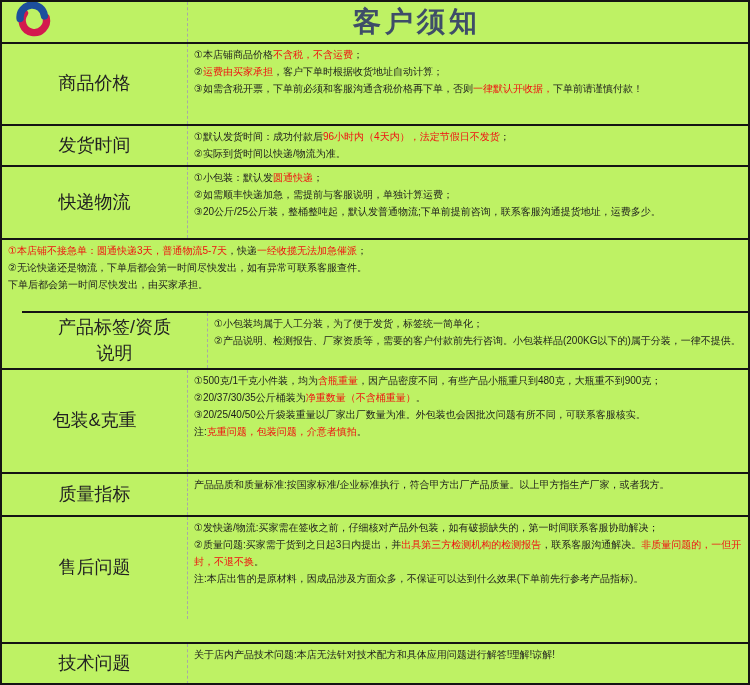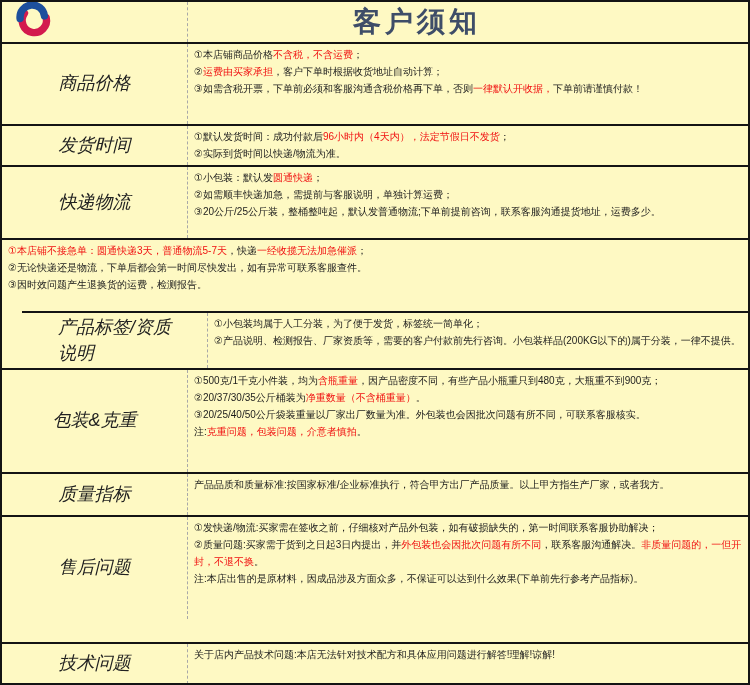--- a/index.html
+++ b/index.html
@@ -13,21 +13,21 @@
   *{margin:0;padding:0;box-sizing:border-box;}
   body{
     font-family:"Liberation Sans","DejaVu Sans",sans-serif;
     background:#ffffff;
     width:750px;
   }
   .page{
     width:750px;height:685px;
     border:2px solid var(--border-dark);
     overflow:hidden;
-    background:#fef9c3;
+    background:#bef264;
   }
   .header{
     display:flex;
     height:42px;
     border-bottom:2px solid var(--border-dark);
   }
   .logo-cell{
     width:186px;
     border-right:1px dashed var(--divider-gray);
     display:flex;align-items:center;
@@ -50,26 +50,25 @@
   .row{
     display:flex;
     border-top:2px solid var(--border-dark);
   }
   .row:first-child{border-top:none;}
   .label-cell{
     width:186px;
     flex:0 0 186px;
     border-right:1px dashed var(--divider-gray);
     display:flex;align-items:center;justify-content:center;
-    text-align:left;
+    text-align:center;
     font-size:18px;
     color:#222;
     white-space:pre-line;
     line-height:1.4;
-    font-style:italic;
   }
   .content-cell{
     flex:1;
     padding:2px 6px 2px 6px;
     font-size:10px;
     line-height:17px;
     color:#1c1c1c;
   }
   .line{min-height:17px;}
   .seg.red{color:var(--accent-red);}
@@ -120,21 +119,21 @@
         <div class="content-cell">
           <div class="line"><span class="seg">①小包装：默认发</span><span class="seg red">圆通快递</span><span class="seg">；</span></div>
           <div class="line"><span class="seg">②如需顺丰快递加急，需提前与客服说明，单独计算运费；</span></div>
           <div class="line"><span class="seg">③20公斤/25公斤装，整桶整吨起，默认发普通物流;下单前提前咨询，联系客服沟通提货地址，运费多少。</span></div>
         </div>
       </div>
       <div class="row row-3">
         <div class="content-cell">
           <div class="line"><span class="seg red">①本店铺不接急单：圆通快递3天，普通物流5-7天</span><span class="seg">，快递</span><span class="seg red">一经收揽无法加急催派</span><span class="seg">；</span></div>
           <div class="line"><span class="seg">②无论快递还是物流，下单后都会第一时间尽快发出，如有异常可联系客服查件。</span></div>
-          <div class="line"><span class="seg">③因时效问题产生退换货的运费，检测报告。</span></div>
+          <div class="line"><span class="seg">下单后都会第一时间尽快发出，由买家承担。</span></div>
         </div>
       </div>
       <div class="row row-4">
         <div class="label-cell">产品标签/资质
 说明</div>
         <div class="content-cell">
           <div class="line"><span class="seg">①小包装均属于人工分装，为了便于发货，标签统一简单化；</span></div>
           <div class="line"><span class="seg">②产品说明、检测报告、厂家资质等，需要的客户付款前先行咨询。小包装样品(200KG以下的)属于分装，一律不提供。</span></div>
         </div>
       </div>
@@ -150,21 +149,21 @@
       <div class="row row-6">
         <div class="label-cell">质量指标</div>
         <div class="content-cell">
           <div class="line"><span class="seg">产品品质和质量标准:按国家标准/企业标准执行，符合甲方出厂产品质量。以上甲方指生产厂家，或者我方。</span></div>
         </div>
       </div>
       <div class="row row-7">
         <div class="label-cell">售后问题</div>
         <div class="content-cell">
           <div class="line"><span class="seg">①发快递/物流:买家需在签收之前，仔细核对产品外包装，如有破损缺失的，第一时间联系客服协助解决；</span></div>
-          <div class="line"><span class="seg">②质量问题:买家需于货到之日起3日内提出，并</span><span class="seg red">外包装也会因批次问题有所不同</span><span class="seg">，联系客服沟通解决。</span><span class="seg red">非质量问题的，一但开封，不退不换</span><span class="seg">。</span></div>
+          <div class="line"><span class="seg">②质量问题:买家需于货到之日起3日内提出，并</span><span class="seg red">出具第三方检测机构的检测报告</span><span class="seg">，联系客服沟通解决。</span><span class="seg red">非质量问题的，一但开封，不退不换</span><span class="seg">。</span></div>
           <div class="line"><span class="seg">注:本店出售的是原材料，因成品涉及方面众多，不保证可以达到什么效果(下单前先行参考产品指标)。</span></div>
         </div>
       </div>
       <div class="row row-8">
         <div class="label-cell">技术问题</div>
         <div class="content-cell">
           <div class="line"><span class="seg">关于店内产品技术问题:本店无法针对技术配方和具体应用问题进行解答!理解!谅解!</span></div>
         </div>
       </div>
     </div>

